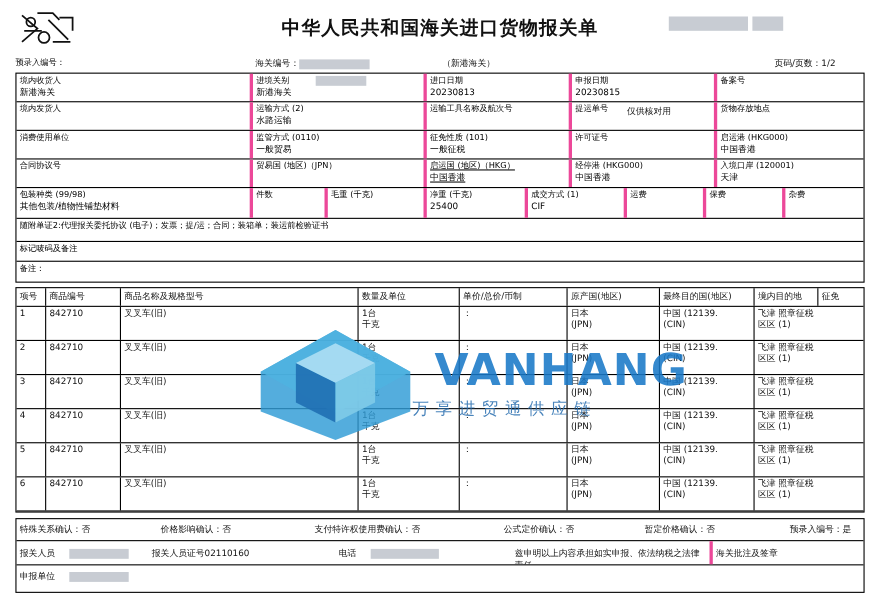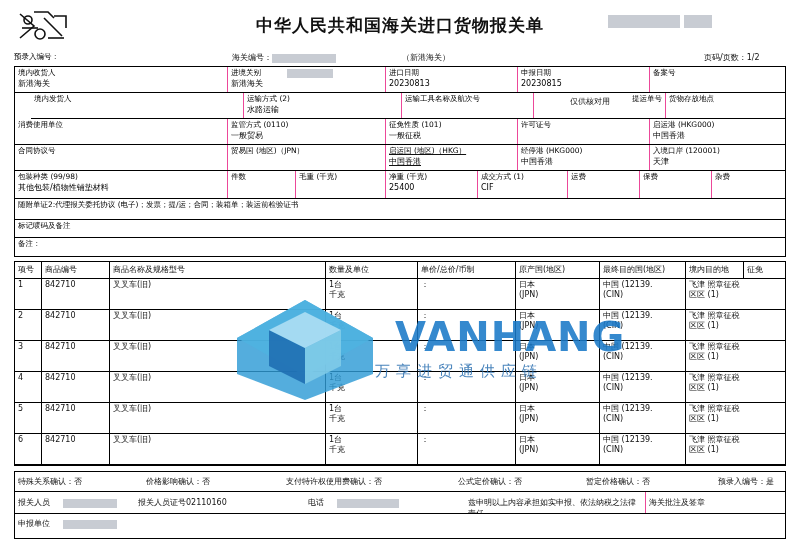--- a/index.html
+++ b/index.html
@@ -25,21 +25,21 @@
 
   
   .toprow{position:absolute;left:14px;top:52px;width:772px;height:13px;font-size:8px;}
   .toprow .c{position:absolute;top:0;}
 
   
   .tbl{position:absolute;left:14px;top:66px;width:772px;border:1px solid #000;box-sizing:border-box;}
   .row{position:relative;border-bottom:1px solid #000;box-sizing:border-box;}
   .row:last-child{border-bottom:none;}
   .cell{position:absolute;top:0;bottom:0;box-sizing:border-box;padding:1px 3px;overflow:hidden;}
-  .cell.bl{border-left:1px solid #ec4899;}
+  .cell.bl{border-left:3px solid #ec4899;}
   .lbl{font-size:7.5px;color:#000;line-height:10px;}
   .val{font-size:8px;color:#000;line-height:11px;}
 
   
   .rb{background:#c8ccd3;display:inline-block;height:9px;vertical-align:-1px;}
 
   
   .goods{position:absolute;left:14px;top:261px;width:772px;border:1px solid #000;box-sizing:border-box;}
   .ghead{position:relative;height:16px;border-bottom:1px solid #000;}
   .grow{position:relative;height:30px;border-bottom:1px solid #000;}
@@ -118,34 +118,34 @@
         <div class="lbl">申报日期</div>
         <div class="val">20230815</div>
       </div>
       <div class="cell bl" style="left:634px;width:136px;">
         <div class="lbl">备案号</div>
         <div class="val"></div>
       </div>
       <span class="rb" style="position:absolute;left:272px;top:2px;width:46px;"></span>
     </div>
 
-    <div class="row" style="height:26px;margin-left:16px;">
+    <div class="row" style="height:26px;">
       <div class="cell" style="left:0;width:212px;">
         <div class="lbl">境内发货人</div>
         <div class="val"></div>
       </div>
       <div class="cell bl" style="left:212px;width:158px;">
         <div class="lbl">运输方式 (2)</div>
         <div class="val">水路运输</div>
       </div>
       <div class="cell bl" style="left:370px;width:132px;">
         <div class="lbl">运输工具名称及航次号</div>
         <div class="val"></div>
       </div>
-      <div class="cell bl" style="left:502px;width:132px;text-align:right;">
+      <div class="cell bl" style="left:502px;width:132px;">
         <div class="lbl">提运单号</div>
         <div class="val"></div>
       </div>
       <div class="cell bl" style="left:634px;width:136px;">
         <div class="lbl">货物存放地点</div>
         <div class="val"></div>
       </div>
     </div>
 
     <div class="row" style="height:26px;">

